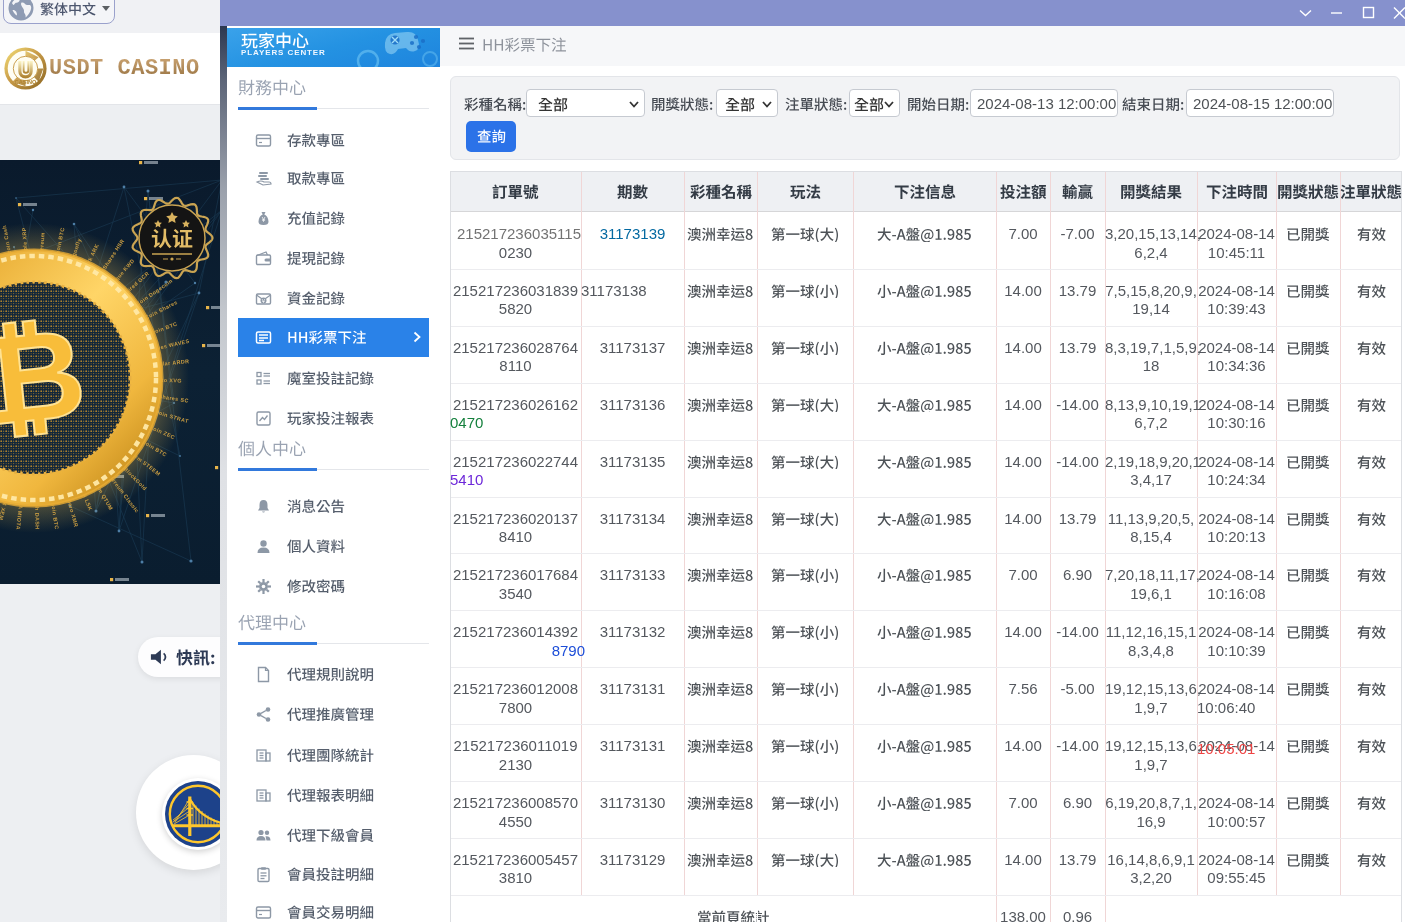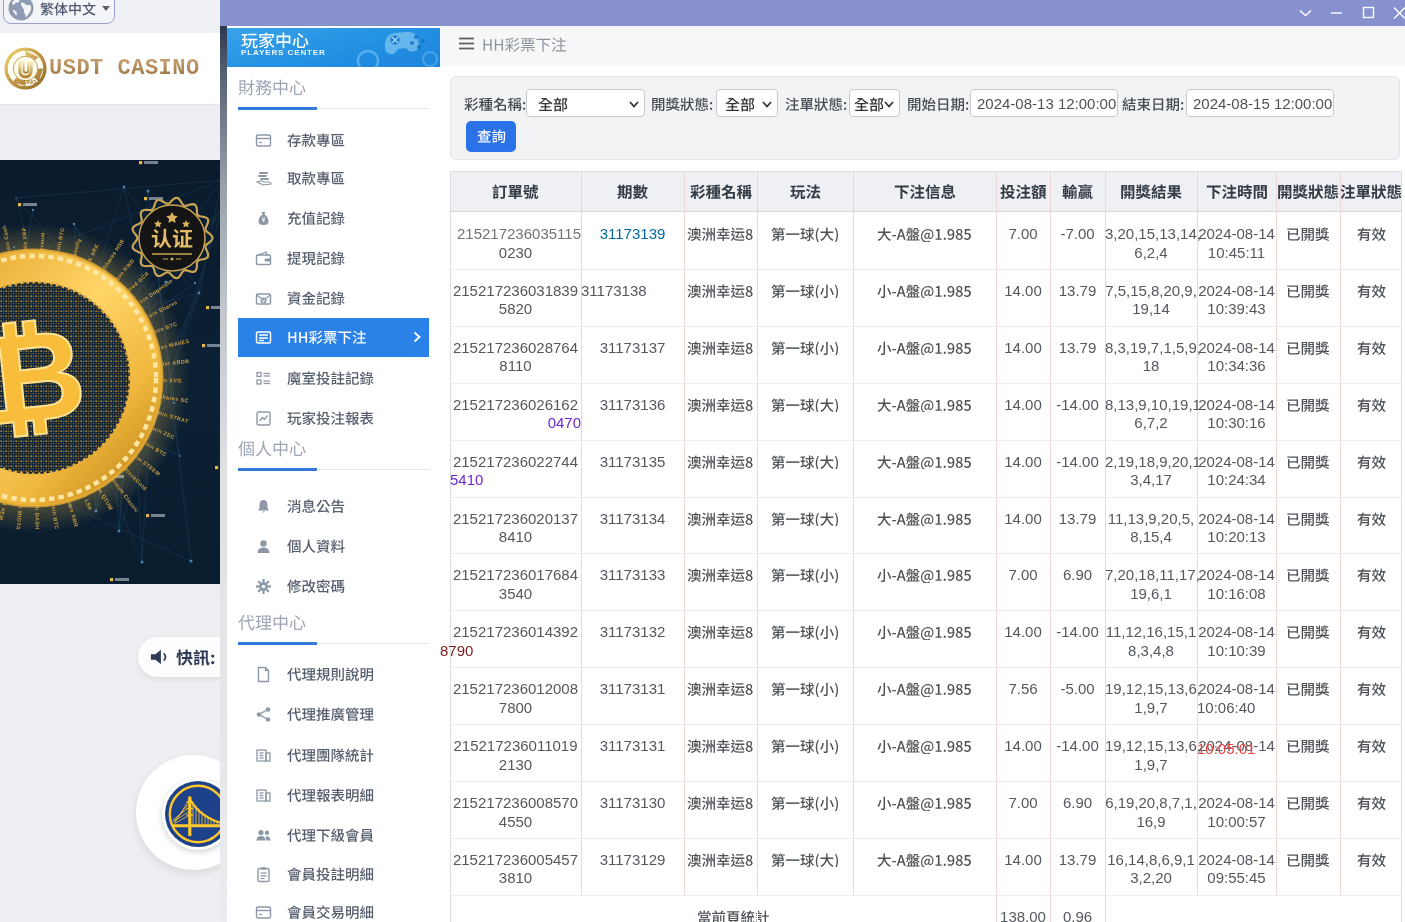--- a/index.html
+++ b/index.html
@@ -1307,21 +1307,21 @@
           <use href="#t47"></use>
         </g>
       </svg>
       <svg style="position:absolute;left:916.5px;top:314.8px" width="29.00" height="14.50" viewBox="0 0 2000 1000">
         <g transform="translate(0,880) scale(1,-1)" fill="#4d5257">
           <use href="#t48"></use>
         </g>
       </svg>
       <div style="position:absolute;left:11px;top:413.6px;width:950px;height:1px;background:#ececef"></div>
       <div style="position:absolute;left:10.0px;top:369.7px;width:131px;text-align:center;font:15px 'Liberation Sans',sans-serif;color:#54585e;line-height:18.5px">215217236026162</div>
-      <div style="position:absolute;left:10.0px;top:388.2px;width:131px;text-align:right;font:15px 'Liberation Sans',sans-serif;color:#6d28d9;line-height:18.5px">0470</div>
+      <div style="position:absolute;left:10.0px;top:388.2px;width:131px;text-align:left;font:15px 'Liberation Sans',sans-serif;color:#15803d;line-height:18.5px">0470</div>
       <div style="position:absolute;left:141.0px;top:369.7px;width:103px;text-align:center;font:15px 'Liberation Sans',sans-serif;color:#54585e;line-height:18.5px">31173136</div>
       <svg style="position:absolute;left:247.4px;top:371.7px" width="66.27" height="14.50" viewBox="0 0 4570 1000">
         <g transform="translate(0,880) scale(1,-1)" fill="#4d5257">
           <use href="#t44"></use>
         </g>
       </svg>
       <svg style="position:absolute;left:330.8px;top:371.7px" width="68.32" height="14.50" viewBox="0 0 4712 1000">
         <g transform="translate(0,880) scale(1,-1)" fill="#4d5257">
           <use href="#t45"></use>
         </g>
@@ -1447,21 +1447,21 @@
           <use href="#t47"></use>
         </g>
       </svg>
       <svg style="position:absolute;left:916.5px;top:542.4px" width="29.00" height="14.50" viewBox="0 0 2000 1000">
         <g transform="translate(0,880) scale(1,-1)" fill="#4d5257">
           <use href="#t48"></use>
         </g>
       </svg>
       <div style="position:absolute;left:11px;top:641.2px;width:950px;height:1px;background:#ececef"></div>
       <div style="position:absolute;left:10.0px;top:597.3px;width:131px;text-align:center;font:15px 'Liberation Sans',sans-serif;color:#54585e;line-height:18.5px">215217236014392</div>
-      <div style="position:absolute;left:0;top:615.8px;width:131px;text-align:left;font:15px 'Liberation Sans',sans-serif;color:#7f1d1d;line-height:18.5px">8790</div>
+      <div style="position:absolute;left:14px;top:615.8px;width:131px;text-align:right;font:15px 'Liberation Sans',sans-serif;color:#1d4ed8;line-height:18.5px">8790</div>
       <div style="position:absolute;left:141.0px;top:597.3px;width:103px;text-align:center;font:15px 'Liberation Sans',sans-serif;color:#54585e;line-height:18.5px">31173132</div>
       <svg style="position:absolute;left:247.4px;top:599.3px" width="66.27" height="14.50" viewBox="0 0 4570 1000">
         <g transform="translate(0,880) scale(1,-1)" fill="#4d5257">
           <use href="#t44"></use>
         </g>
       </svg>
       <svg style="position:absolute;left:330.8px;top:599.3px" width="68.32" height="14.50" viewBox="0 0 4712 1000">
         <g transform="translate(0,880) scale(1,-1)" fill="#4d5257">
           <use href="#t49"></use>
         </g>

